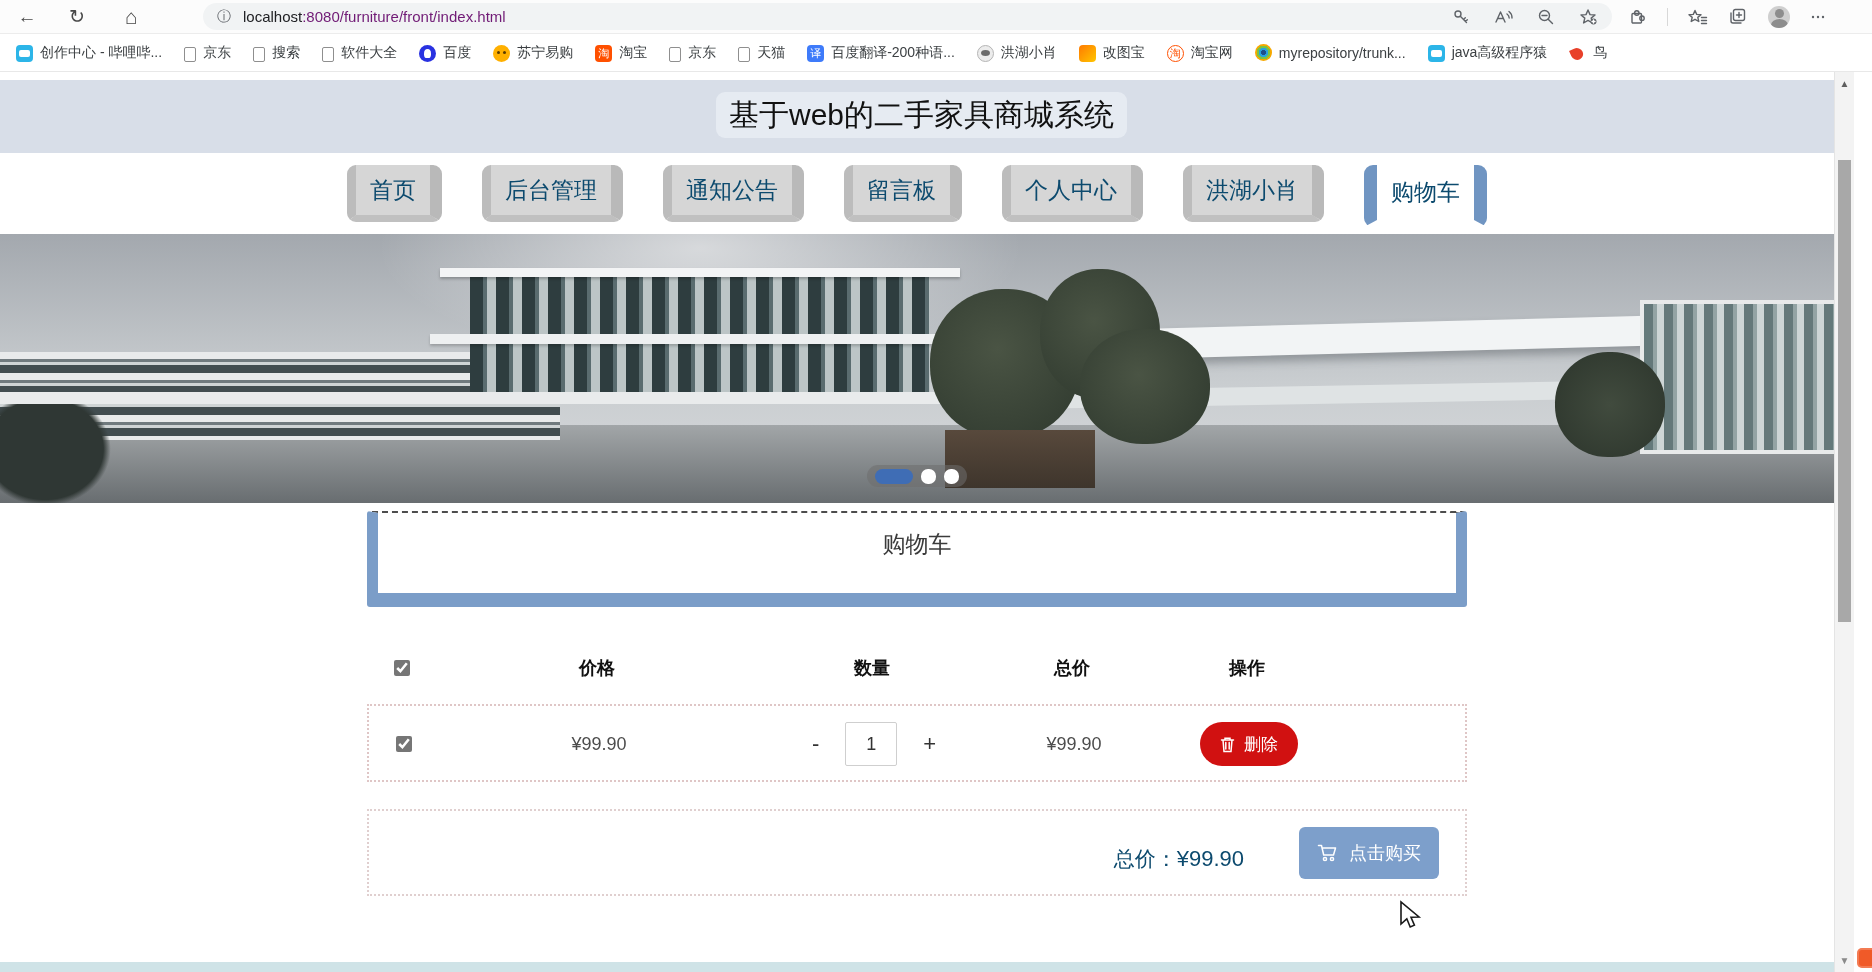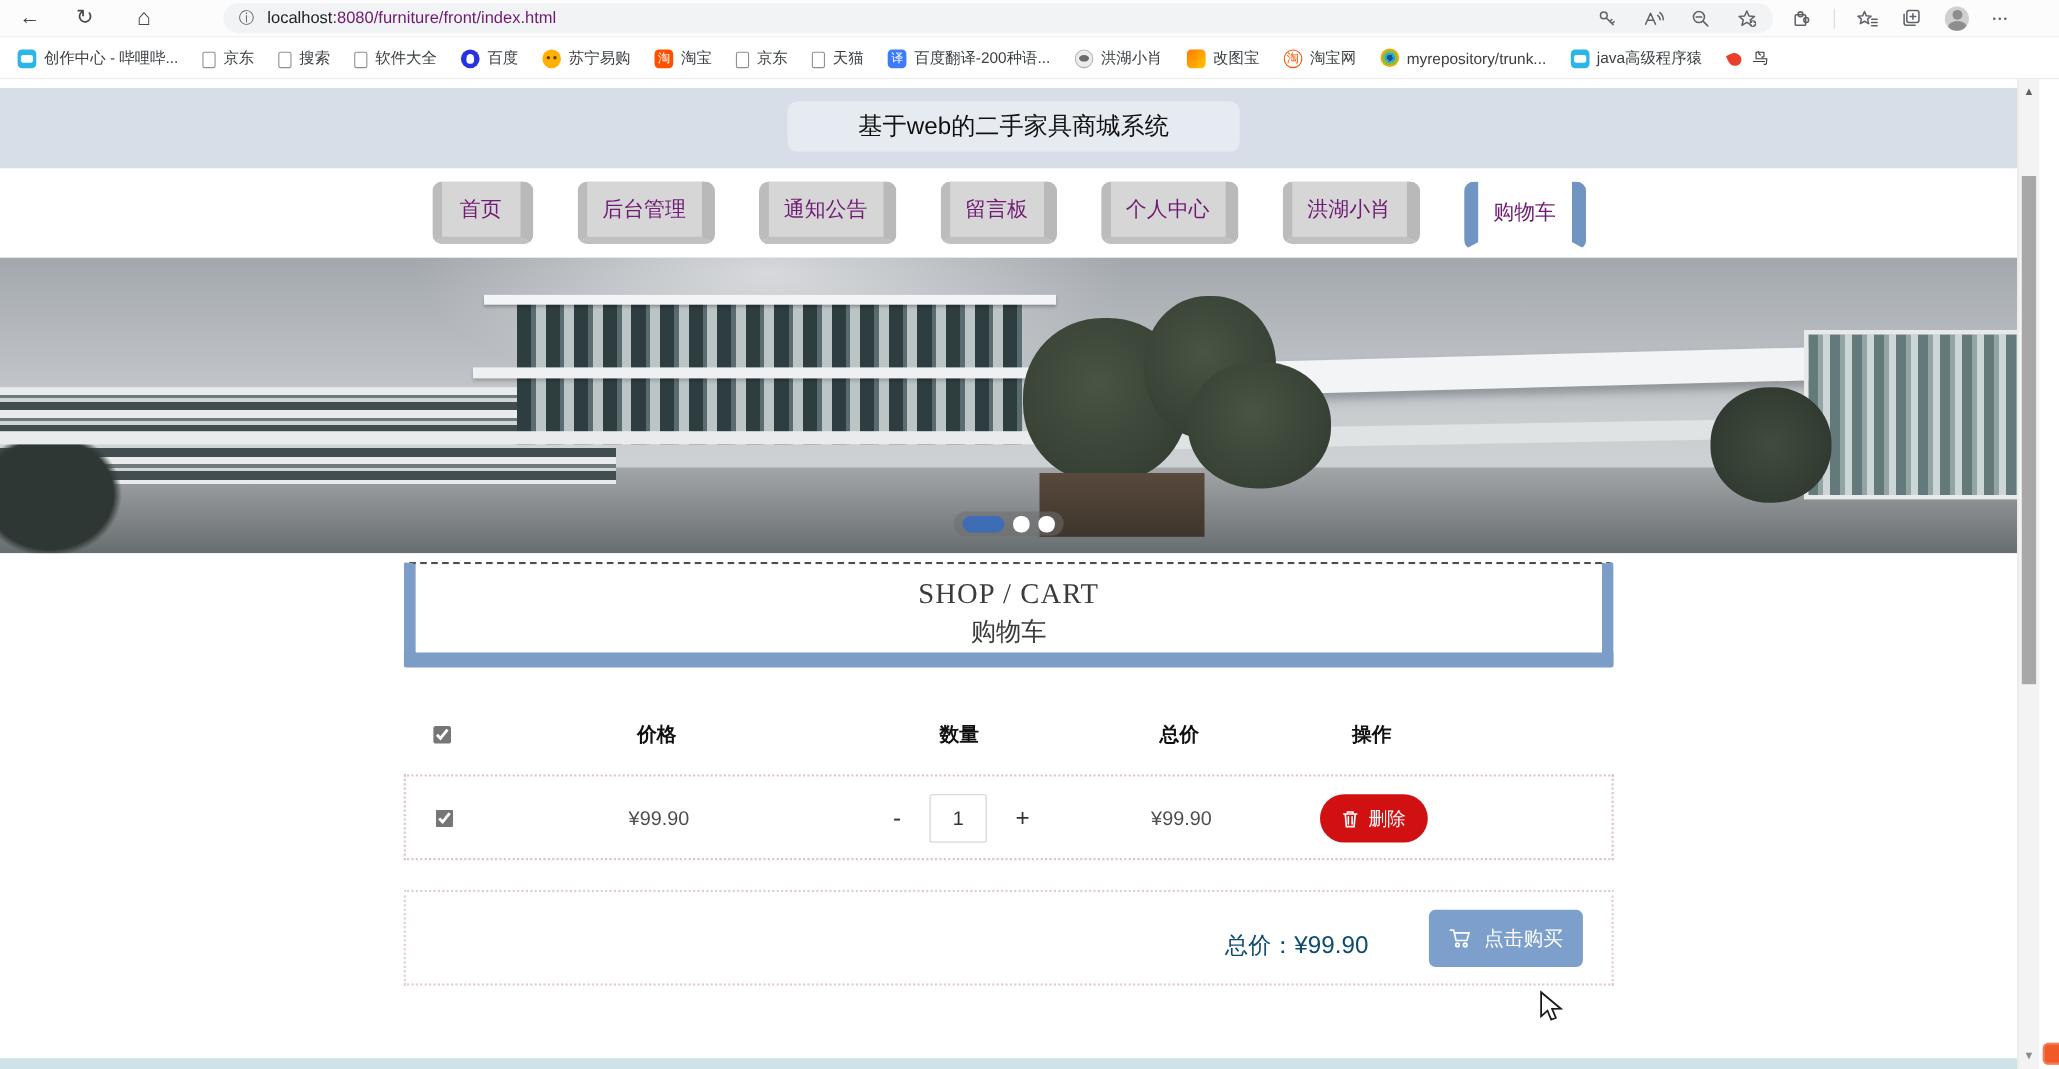--- a/index.html
+++ b/index.html
@@ -43,24 +43,24 @@
   .bm-ic[data-icon="gaitubao"]{background:linear-gradient(135deg,#ff7a00,#ffc600);}
   .bm-ic[data-icon="taobao-round"]{background:#fff;border:1.5px solid #ff5000;color:#ff5000;border-radius:50%;}
   .bm-ic[data-icon="svn-rainbow"]{border-radius:50%;background:radial-gradient(circle at 50% 50%,#1d4f8a 0 22%,#2aa3dc 22% 38%,#7dc242 38% 56%,#f6a800 56% 72%,#e94f1d 72% 100%);}
   .bm-ic[data-icon="bird"]{background:transparent;}
   .bm-ic[data-icon="bird"]::before{content:"";position:absolute;left:2px;top:3px;width:12px;height:12px;background:#e8402a;border-radius:0 75% 65% 75%;transform:rotate(-25deg);}
 
   
   .page{position:absolute;top:72px;left:0;width:1834px;height:900px;background:#fff;overflow:hidden;}
 
   .site-header{position:absolute;top:8px;left:0;width:100%;height:73px;background:#d8dee8;}
-  .title-box{position:absolute;left:716px;top:12px;width:411px;height:46px;background:#e6ebf2;border-radius:9px;display:flex;align-items:center;justify-content:center;font-size:22px;color:#111;}
+  .title-box{position:absolute;left:716px;top:12px;width:411px;height:46px;background:#e6ebf2;border-radius:9px;display:flex;align-items:center;justify-content:center;font-size:30px;color:#111;}
 
   .nav-row{position:absolute;top:93px;left:0;width:100%;height:64px;display:flex;justify-content:center;align-items:flex-start;gap:40px;}
-  .nav-btn{font-family:"Liberation Sans",sans-serif;font-size:19px;color:#701a75;background:#d6d6d6;border:none;border-left:9px solid #bcbcbc;border-right:12px solid #b9b9b9;border-bottom:7px solid #c0c0c0;border-radius:9px;min-width:92px;height:57px;padding:0 14px;cursor:pointer;}
+  .nav-btn{font-family:"Liberation Sans",sans-serif;font-size:23px;color:#0c4a6e;background:#d6d6d6;border:none;border-left:9px solid #bcbcbc;border-right:12px solid #b9b9b9;border-bottom:7px solid #c0c0c0;border-radius:9px;min-width:92px;height:57px;padding:0 14px;cursor:pointer;}
   .nav-btn.active{background:#fff;border-left:13px solid #7095c2;border-right:13px solid #7095c2;border-bottom:7px solid #fff;height:62px;}
 
   
   .hero{position:absolute;top:162px;left:0;width:1834px;height:269px;overflow:hidden;}
   .hx{position:absolute;}
   .h-sky{inset:0;background:linear-gradient(180deg,#a3a8ae 0%,#c9cdd0 55%,#d8dadc 100%);}
   .h-glow{left:350px;top:0;width:700px;height:140px;background:radial-gradient(ellipse at 50% 10%,rgba(255,255,255,.55),rgba(255,255,255,0) 65%);}
   .h-ground{left:0;right:0;bottom:0;height:78px;background:linear-gradient(180deg,#a2a6a8,#686d70);}
   .h-left-deck{left:0;top:118px;width:560px;height:88px;background:repeating-linear-gradient(180deg,#e8eaeb 0 7px,#707a7e 7px 10px,#cfd4d5 10px 13px,#424d50 13px 21px);}
   .h-left-dark{left:-30px;top:150px;width:150px;height:130px;background:radial-gradient(ellipse,#2f3734 0 55%,rgba(0,0,0,0) 62%);}
@@ -303,21 +303,20 @@
       <div class="dots">
           <span class="dot active"></span>
           <span class="dot"></span>
           <span class="dot"></span>
         </div>
     </div>
 
     <div class="cart-area">
 
       <div class="shop-box">
-        <div class="shop-en">SHOP / CART</div>
         <div class="shop-zh">购物车</div>
       </div>
 
       <div class="grid thead">
         <div class="cell">
             <input type="checkbox" class="cb" checked="" style="">
           </div>
         <div class="cell">价格</div>
         <div class="cell">数量</div>
         <div class="cell">总价</div>

